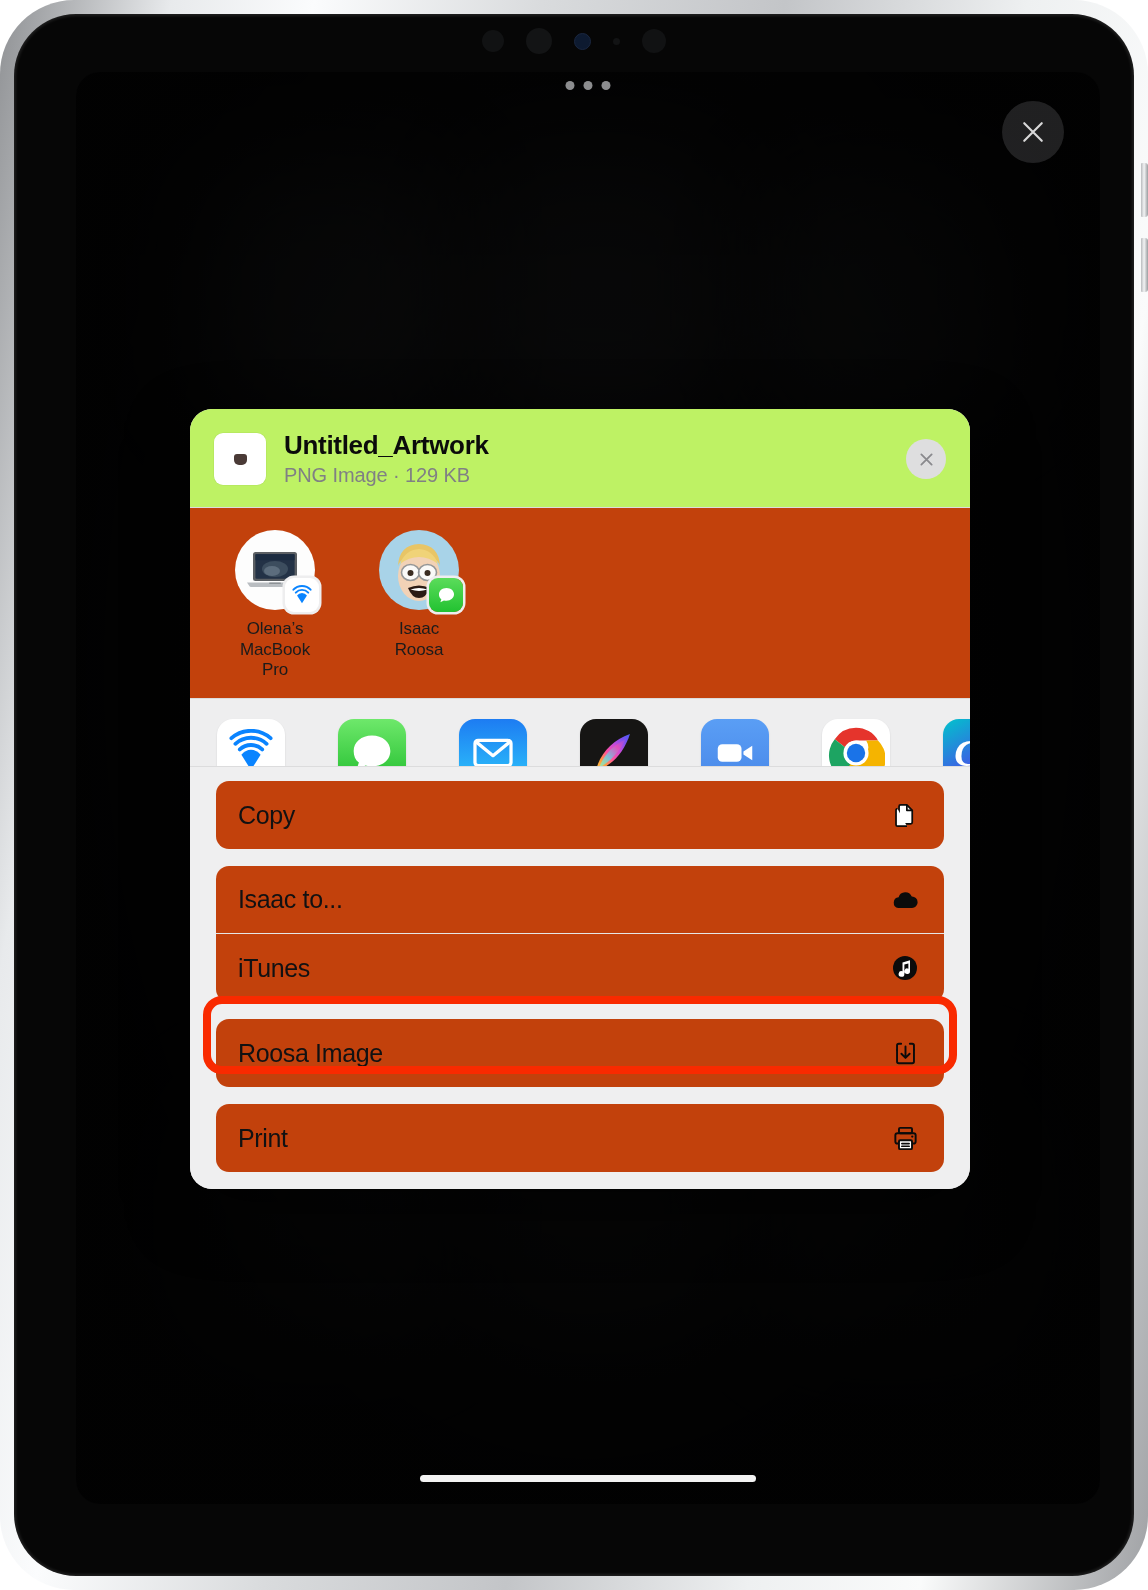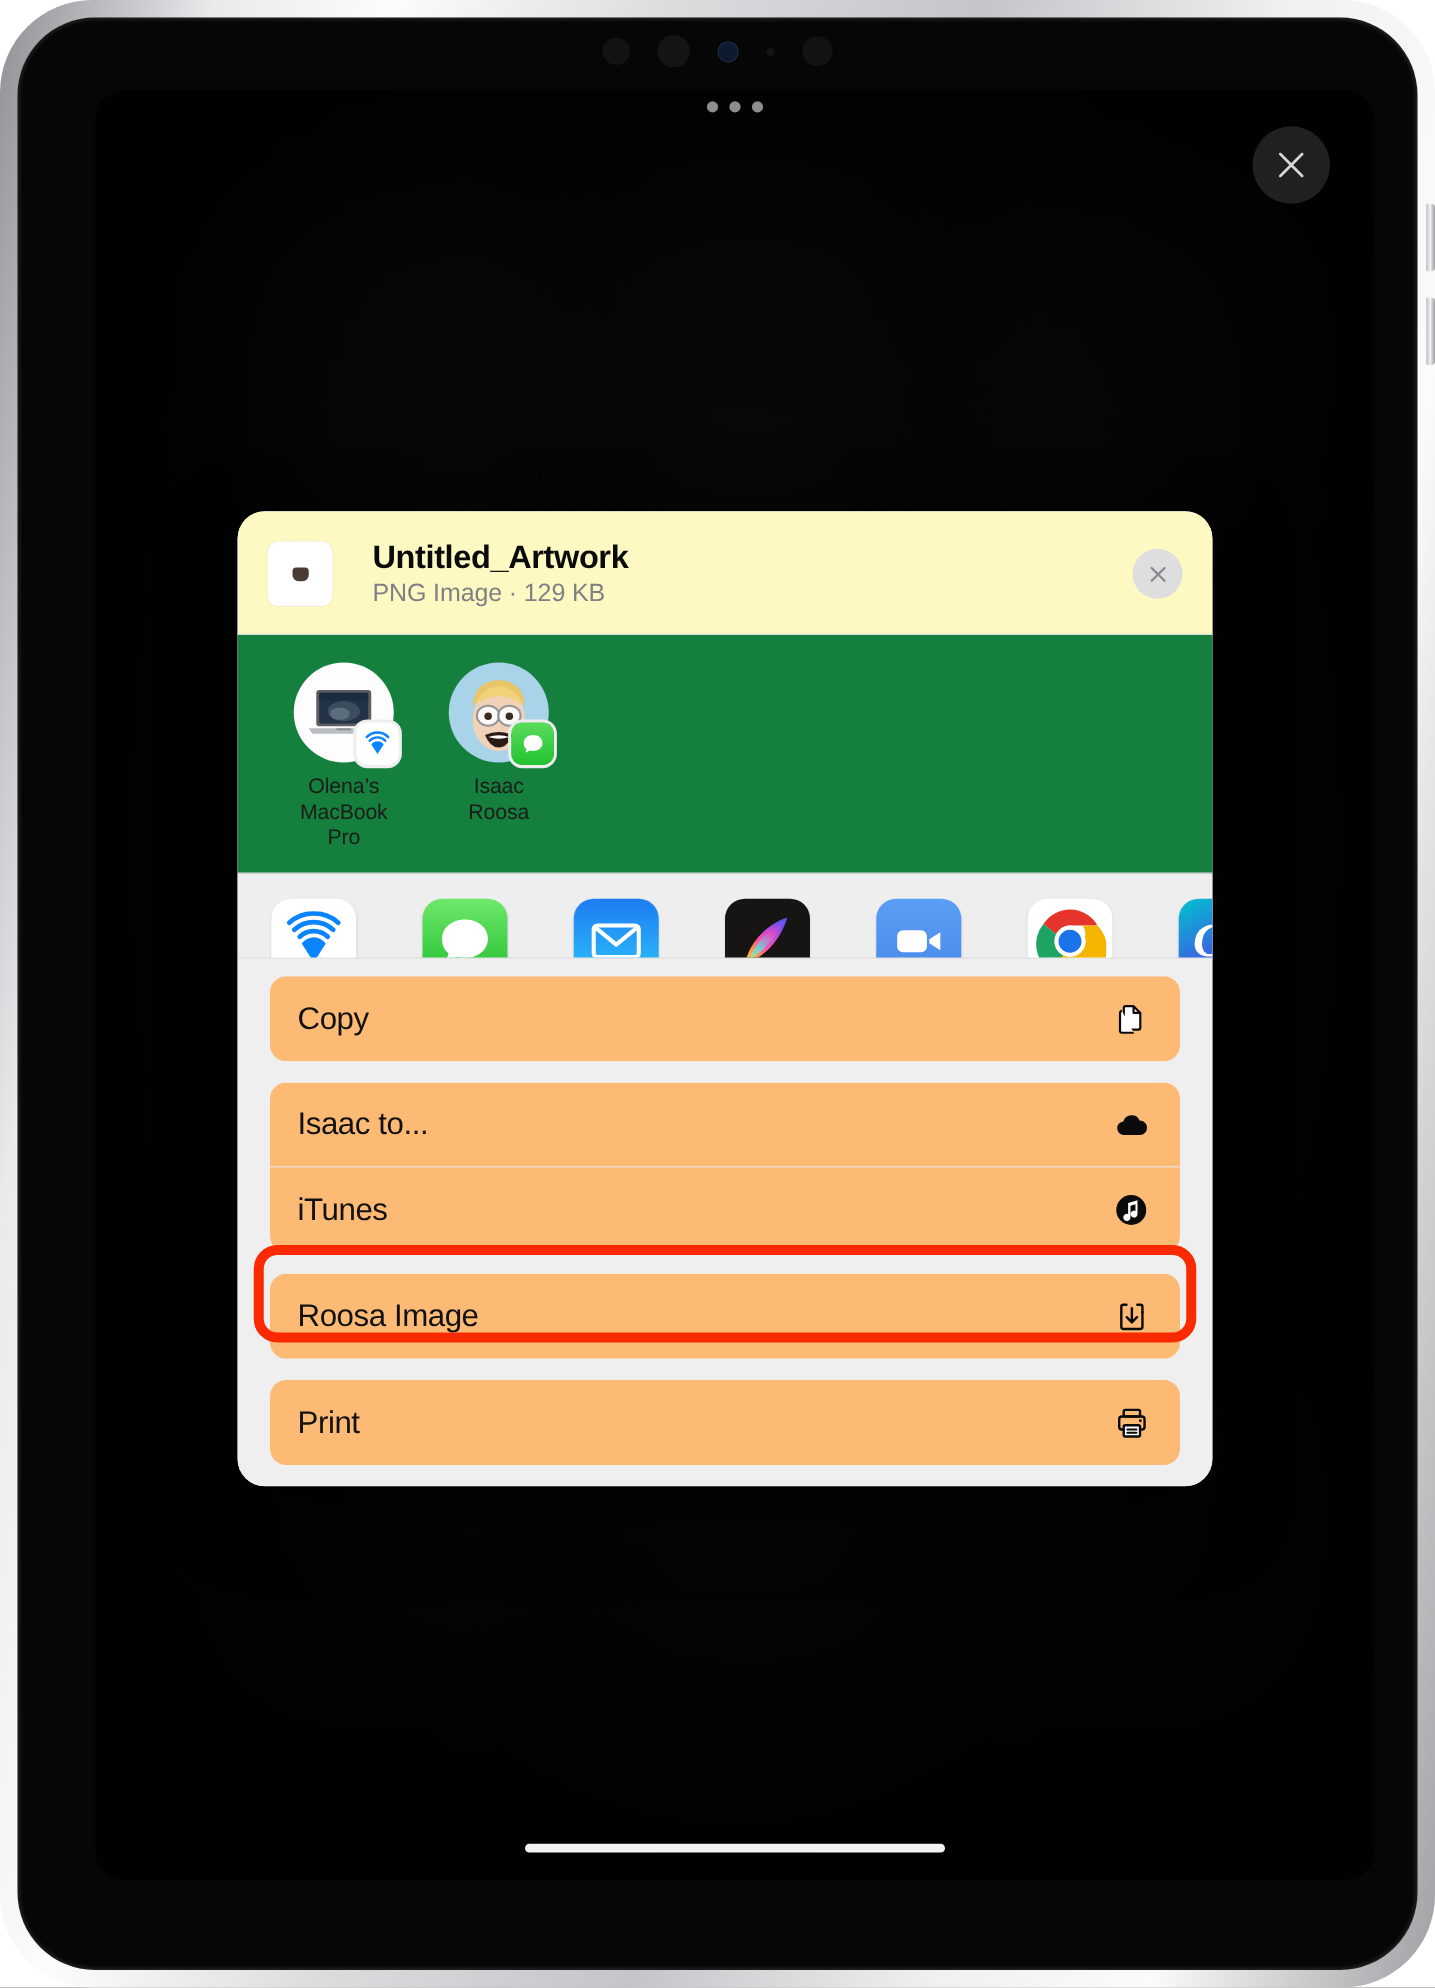--- a/index.html
+++ b/index.html
@@ -74,22 +74,22 @@
   
   #share-sheet {
     position:absolute; left:114px; top:337px; width:780px; height:780px;
     background:#efeff0; border-radius:22px; overflow:hidden;
     box-shadow:0 22px 60px rgba(0,0,0,.55);
     display:flex; flex-direction:column;
   }
 
   
   #sheet-header {
-    display:flex; align-items:center; gap:32px;
-    padding:22px 24px 20px 24px; background:#fef9c3;
+    display:flex; align-items:center; gap:18px;
+    padding:22px 24px 20px 24px; background:#bef264;
     border-bottom:1px solid #dcdcdd; position:relative;
   }
   #file-thumbnail {
     width:52px; height:52px; border-radius:9px; background:#fff; flex:0 0 auto;
     display:flex; align-items:center; justify-content:center;
     box-shadow:0 0 0 .5px rgba(0,0,0,.07);
   }
   #file-thumbnail .mark {
     width:13px; height:11px; border-radius:3px 3px 5px 5px;
     background:#4a3a36;
@@ -100,22 +100,22 @@
     line-height:1.12; white-space:nowrap; overflow:hidden; text-overflow:ellipsis;
   }
   #file-subtitle { font-size:20px; color:#808084; margin-top:4px; letter-spacing:-.1px; }
   #sheet-close-button {
     width:40px; height:40px; border-radius:50%; background:#dededf; flex:0 0 auto;
     display:flex; align-items:center; justify-content:center;
   }
 
   
   #contacts-row {
-    display:flex; gap:26px; padding:22px 36px 18px 36px;
-    background:#15803d; border-bottom:1px solid #dcdcdd;
+    display:flex; gap:46px; padding:22px 36px 18px 36px;
+    background:#c2410c; border-bottom:1px solid #dcdcdd;
   }
   .contact-item { width:98px; text-align:center; }
   .contact-avatar { position:relative; width:80px; height:80px; margin:0 auto 9px auto; }
   .contact-avatar .disc {
     width:80px; height:80px; border-radius:50%; overflow:hidden;
     display:flex; align-items:center; justify-content:center;
   }
   .avatar-device { background:#fdfdfd; }
   .avatar-memoji { background:#a8d3e8; }
   .contact-badge {
@@ -150,21 +150,21 @@
   .icon-chrome    { background:#ffffff; }
   .icon-canva     { background:linear-gradient(150deg,#00c4cc,#5b2ef0 85%); }
 
   
   #actions-area { flex:1 1 auto; padding:14px 26px 0 26px; background:#efeff0; position:relative; }
   .action-group {
     background:#ffffff; border-radius:13px; overflow:hidden; margin-bottom:17px;
   }
   .action-row {
     display:flex; align-items:center; justify-content:space-between;
-    height:68px; padding:0 22px; background:#fdba74;
+    height:68px; padding:0 22px; background:#c2410c;
     border-bottom:1px solid #e6e6e7;
     text-align:right;
   }
   .action-row:last-child { border-bottom:none; }
   .action-label { font-size:25px; color:#111112; letter-spacing:-.35px; }
   .action-icon { width:34px; height:34px; display:flex; align-items:center; justify-content:center; }
 
   
   #highlight-ring {
     position:absolute; left:13px; right:13px; top:229px; height:78px;

